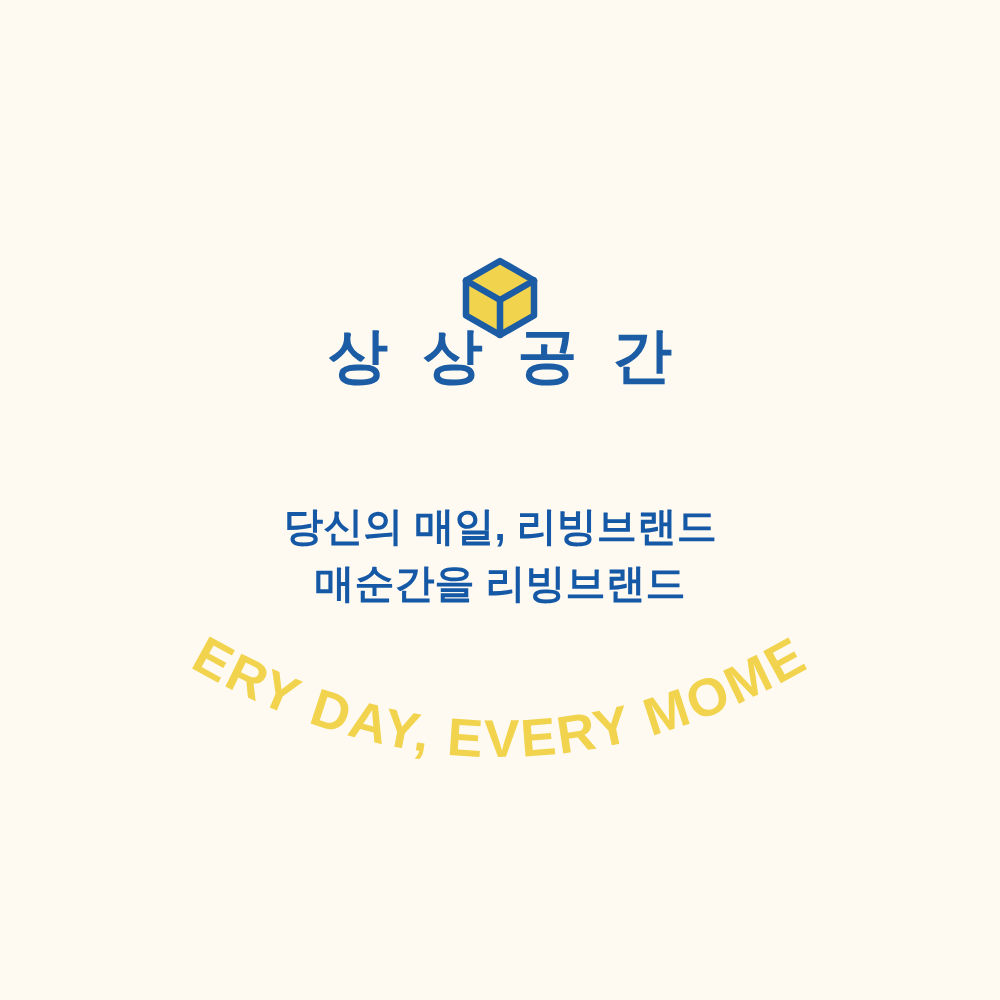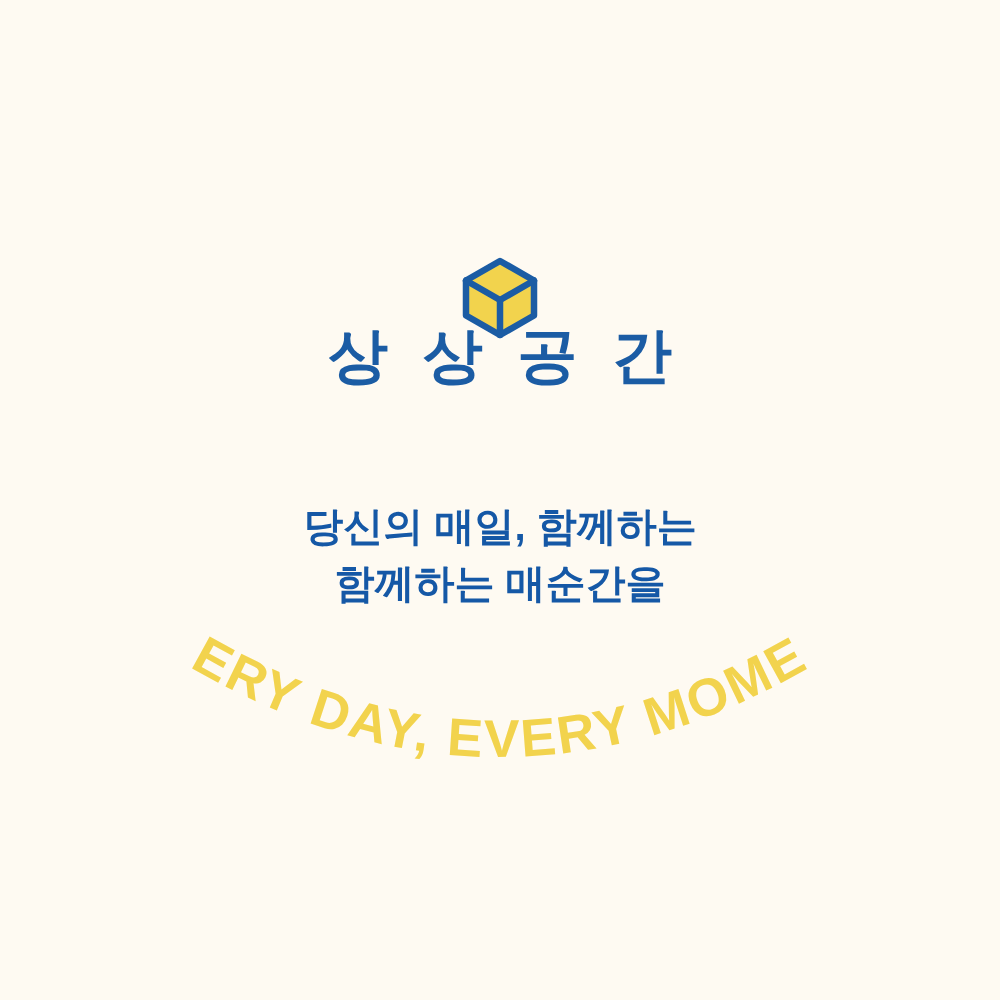--- a/index.html
+++ b/index.html
@@ -105,22 +105,22 @@
       <path d="M42 5 L76 24.5 L76 59.5 L42 79 L8 59.5 L8 24.5 Z" fill="#f2d34d" stroke="#1b5ca4" stroke-width="6.5" stroke-linejoin="round"></path>
 
       <path d="M8 24.5 L42 44 L76 24.5" fill="none" stroke="#1b5ca4" stroke-width="6.5" stroke-linejoin="round" stroke-linecap="round"></path>
       <path d="M42 44 L42 79" fill="none" stroke="#1b5ca4" stroke-width="6.5" stroke-linecap="round"></path>
     </svg>
   </div>
 
   <div class="wordmark">상 상 공 간</div>
 
   <div class="tagline">
-    <span class="tagline-line">당신의 매일, 함께하는</span>
-    <span class="tagline-line">함께하는 매순간을</span>
+    <span class="tagline-line">당신의 매일, 리빙브랜드</span>
+    <span class="tagline-line">매순간을 리빙브랜드</span>
   </div>
 
   <div class="arc-wrap">
     <svg viewBox="0 0 820 230" xmlns="http://www.w3.org/2000/svg">
       <defs>
         <path id="arcPath" d="M 100 55 Q 410 235 720 55" fill="none"></path>
       </defs>
       <text class="arc-text">
         <textPath href="#arcPath" xlink:href="#arcPath" startOffset="50%" text-anchor="middle">EVERY DAY, EVERY MOMENT</textPath>
       </text>

